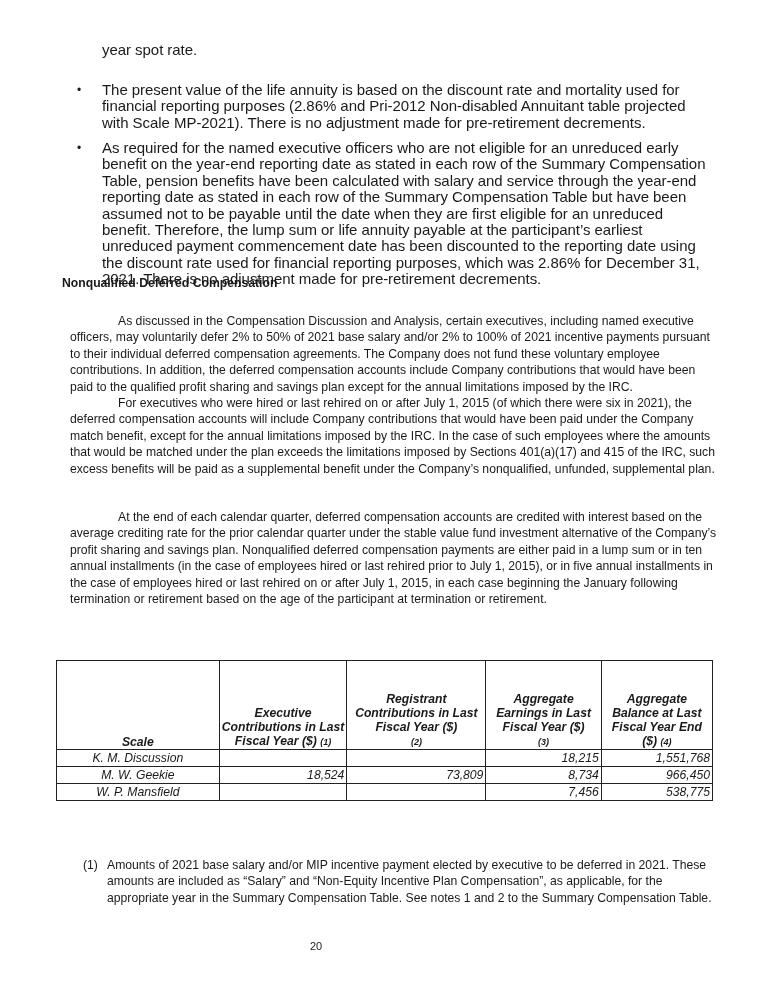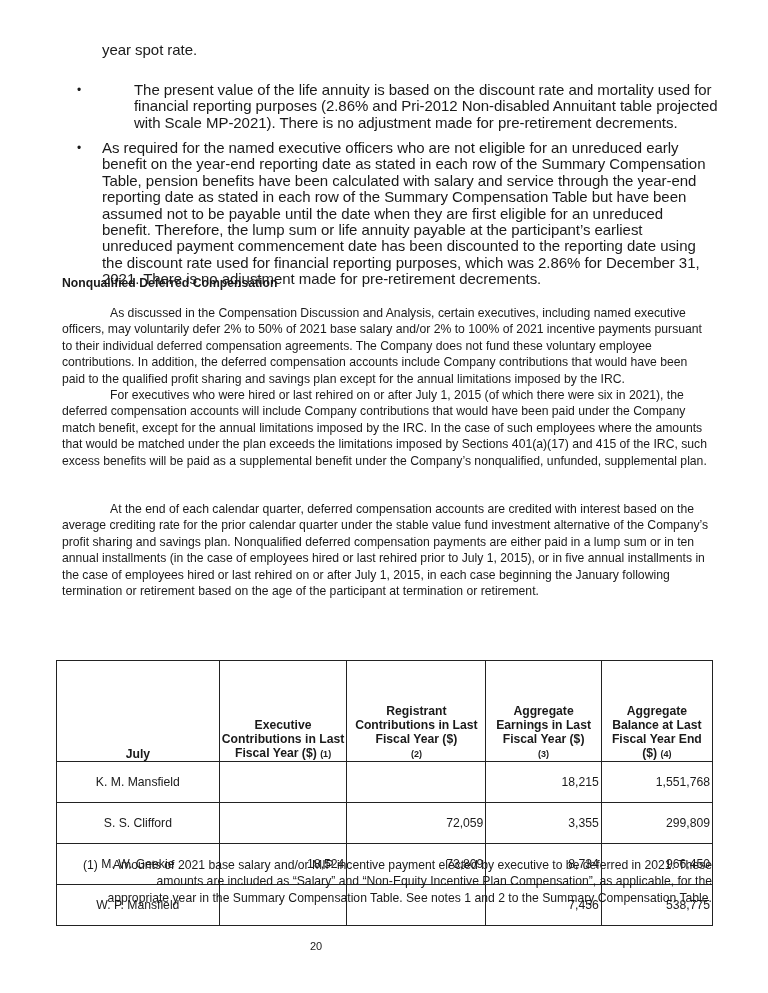--- a/index.html
+++ b/index.html
@@ -8,29 +8,29 @@
     font-family: "Liberation Sans", sans-serif; color: #1a1a1a;
   }
   .page { position: absolute; left: 0; top: 0; width: 768px; height: 993px; }
   .txt {
     position: absolute; font-size: 15px; line-height: 16.4px;
     letter-spacing: -0.05px; margin: 0;
   }
   .bullet-dot {
     position: absolute; left: 77px; font-size: 12px; line-height: 16.4px;
   }
-  .para { position: absolute; left: 62px; width: 650px; font-size: 12.2px; line-height: 16.4px; margin: 0; text-align: left; }
+  .para { position: absolute; left: 62px; width: 650px; font-size: 12.2px; line-height: 16.4px; margin: 8px; text-align: left; }
   .indent { text-indent: 48px; }
   .heading { position: absolute; left: 62px; font-weight: bold; font-size: 12.2px; line-height: 16px; margin: 0; }
   table.nqdc {
     position: absolute; left: 56px; top: 660px; width: 657px;
     border-collapse: collapse; font-size: 12.2px;
   }
   table.nqdc td, table.nqdc th {
-    border: 1.5px solid #222; padding: 12px 2px; height: 16px; line-height: 16px;
+    border: 1.5px solid #222; padding: 0 2px; height: 16px; line-height: 16px; font-style: italic;
   }
   table.nqdc th {
     font-weight: bold; vertical-align: bottom; text-align: center;
     height: 88px; line-height: 14px; padding-bottom: 0;
   }
   table.nqdc th .fn { font-size: 9px; }
   table.nqdc td.name { text-align: center; }
   table.nqdc td.num { text-align: right; }
   .col-name { width: 158px; }
   .col-exec { width: 124px; }
@@ -42,77 +42,70 @@
   .page-number { position: absolute; left: 0; width: 632px; text-align: center; top: 940px; font-size: 11px; }
 </style>
 </head>
 <body>
 
 <div class="page">
 
   <p class="txt" style="left:102px; top:42px;">year spot rate.</p>
 
   <span class="bullet-dot" style="top:82px;">•</span>
-  <p class="txt" style="left:102px; top:82px; width:610px;margin-left:32px;">The present value of the life annuity is based on the discount rate and mortality used for financial reporting purposes (2.86% and Pri-2012 Non-disabled Annuitant table projected with Scale MP-2021). There is no adjustment made for pre-retirement decrements.</p>
+  <p class="txt" style="left:102px; top:82px; width:610px;">The present value of the life annuity is based on the discount rate and mortality used for financial reporting purposes (2.86% and Pri-2012 Non-disabled Annuitant table projected with Scale MP-2021). There is no adjustment made for pre-retirement decrements.</p>
 
   <span class="bullet-dot" style="top:140px;">•</span>
   <p class="txt" style="left:102px; top:140px; width:612px;">As required for the named executive officers who are not eligible for an unreduced early benefit on the year-end reporting date as stated in each row of the Summary Compensation Table, pension benefits have been calculated with salary and service through the year-end reporting date as stated in each row of the Summary Compensation Table but have been assumed not to be payable until the date when they are first eligible for an unreduced benefit. Therefore, the lump sum or life annuity payable at the participant’s earliest unreduced payment commencement date has been discounted to the reporting date using the discount rate used for financial reporting purposes, which was 2.86% for December 31, 2021. There is no adjustment made for pre-retirement decrements.</p>
 
   <p class="heading" style="top:275px;">Nonqualified Deferred Compensation</p>
 
   <p class="para indent" style="top:305px;">As discussed in the Compensation Discussion and Analysis, certain executives, including named executive officers, may voluntarily defer 2% to 50% of 2021 base salary and/or 2% to 100% of 2021 incentive payments pursuant to their individual deferred compensation agreements. The Company does not fund these voluntary employee contributions. In addition, the deferred compensation accounts include Company contributions that would have been paid to the qualified profit sharing and savings plan except for the annual limitations imposed by the IRC.</p>
   <p class="para indent" style="top:387px;">For executives who were hired or last rehired on or after July 1, 2015 (of which there were six in 2021), the deferred compensation accounts will include Company contributions that would have been paid under the Company match benefit, except for the annual limitations imposed by the IRC. In the case of such employees where the amounts that would be matched under the plan exceeds the limitations imposed by Sections 401(a)(17) and 415 of the IRC, such excess benefits will be paid as a supplemental benefit under the Company’s nonqualified, unfunded, supplemental plan.</p>
   <p class="para indent" style="top:501px;">At the end of each calendar quarter, deferred compensation accounts are credited with interest based on the average crediting rate for the prior calendar quarter under the stable value fund investment alternative of the Company’s profit sharing and savings plan. Nonqualified deferred compensation payments are either paid in a lump sum or in ten annual installments (in the case of employees hired or last rehired prior to July 1, 2015), or in five annual installments in the case of employees hired or last rehired on or after July 1, 2015, in each case beginning the January following termination or retirement based on the age of the participant at termination or retirement.</p>
 
   <table class="nqdc">
     <colgroup>
       <col class="col-name">
         <col class="col-exec">
         <col class="col-reg">
         <col class="col-earn">
         <col class="col-bal">
     </colgroup>
     <thead>
       <tr>
-        <th><span>July</span></th>
+        <th><span>Scale</span></th>
         <th><span>Executive Contributions in Last Fiscal Year ($)</span> <span class="fn">(1)</span></th>
         <th><span>Registrant Contributions in Last Fiscal Year ($)</span><br><span class="fn">(2)</span></th>
         <th><span>Aggregate Earnings in Last Fiscal Year ($)</span><br><span class="fn">(3)</span></th>
         <th><span>Aggregate Balance at Last Fiscal Year End ($)</span> <span class="fn">(4)</span></th>
       </tr>
     </thead>
     <tbody>
       <tr>
-        <td class="name">K. M. Mansfield</td>
+        <td class="name">K. M. Discussion</td>
         <td class="num"></td>
         <td class="num"></td>
         <td class="num">18,215</td>
         <td class="num">1,551,768</td>
-      </tr>
-      <tr>
-        <td class="name">S. S. Clifford</td>
-        <td class="num"></td>
-        <td class="num">72,059</td>
-        <td class="num">3,355</td>
-        <td class="num">299,809</td>
       </tr>
       <tr>
         <td class="name">M. W. Geekie</td>
         <td class="num">18,524</td>
         <td class="num">73,809</td>
         <td class="num">8,734</td>
         <td class="num">966,450</td>
       </tr>
       <tr>
         <td class="name">W. P. Mansfield</td>
         <td class="num"></td>
         <td class="num"></td>
         <td class="num">7,456</td>
         <td class="num">538,775</td>
       </tr>
     </tbody>
   </table>
 
   <span class="footnote-marker" style="top:857px;">(1)</span>
-  <p class="footnote-text" style="top:857px;text-align:right;">Amounts of 2021 base salary and/or MIP incentive payment elected by executive to be deferred in 2021. These amounts are included as “Salary” and “Non-Equity Incentive Plan Compensation”, as applicable, for the appropriate year in the Summary Compensation Table.  See notes 1 and 2 to the Summary Compensation Table.</p>
+  <p class="footnote-text" style="top:857px;">Amounts of 2021 base salary and/or MIP incentive payment elected by executive to be deferred in 2021. These amounts are included as “Salary” and “Non-Equity Incentive Plan Compensation”, as applicable, for the appropriate year in the Summary Compensation Table.  See notes 1 and 2 to the Summary Compensation Table.</p>
 
   <div class="page-number">20</div>
 </div>
 
 </body></html>

